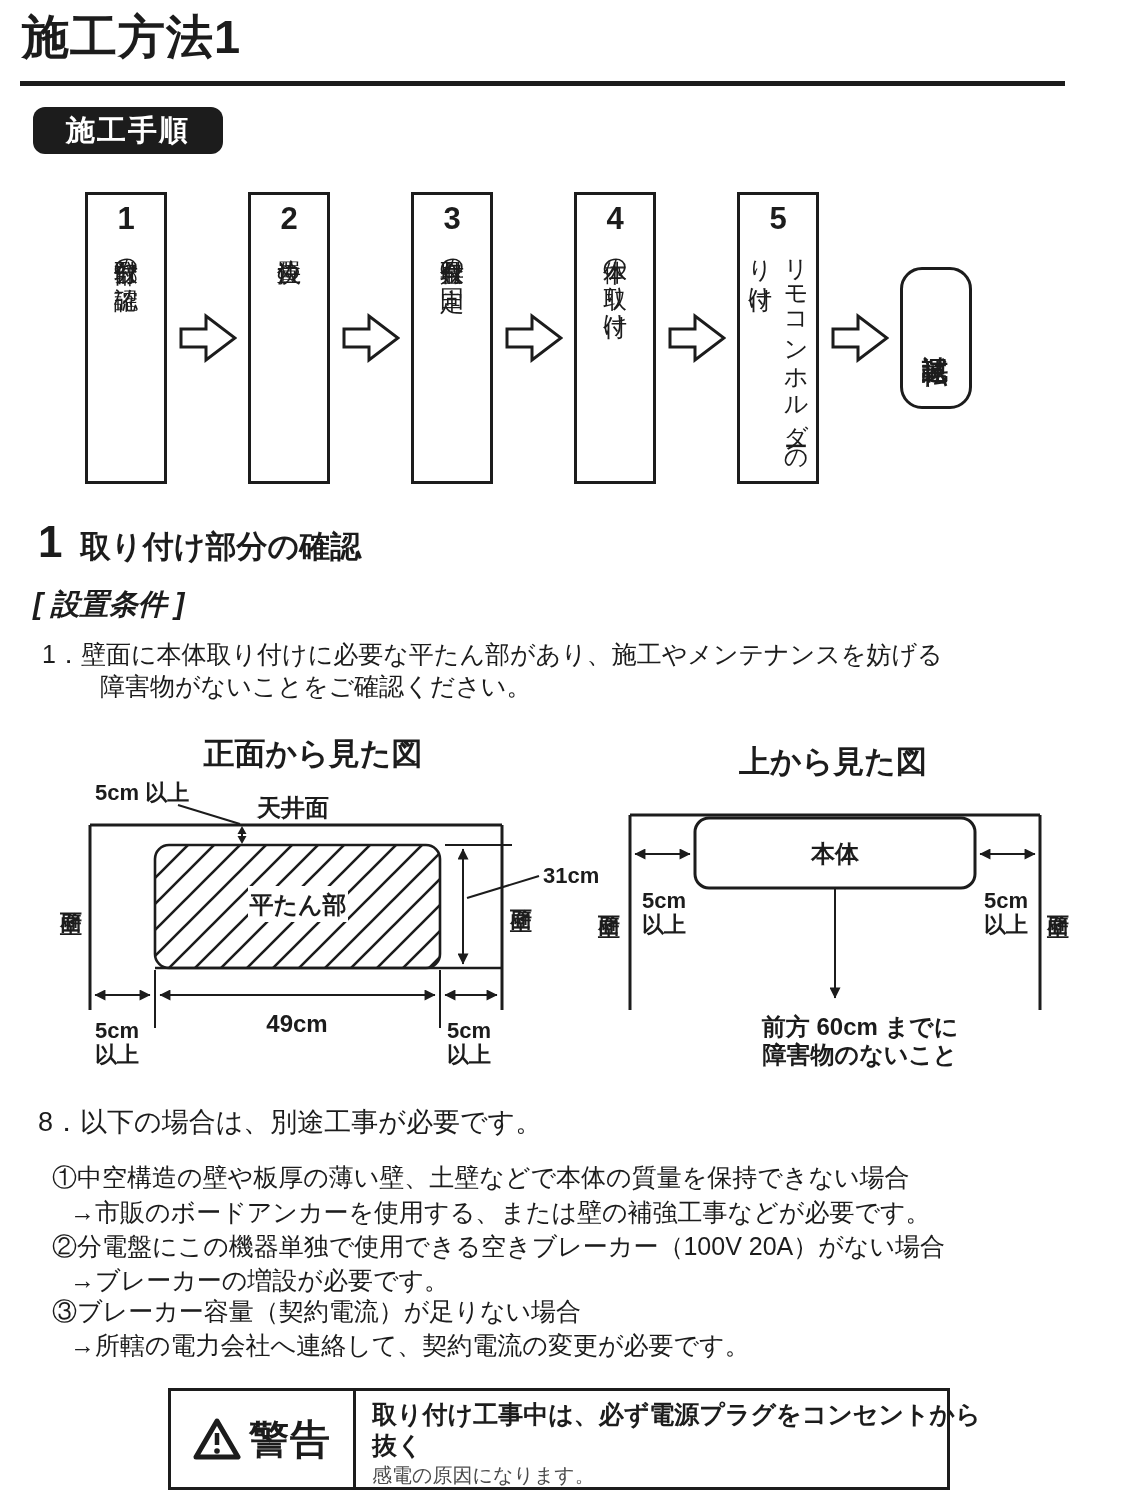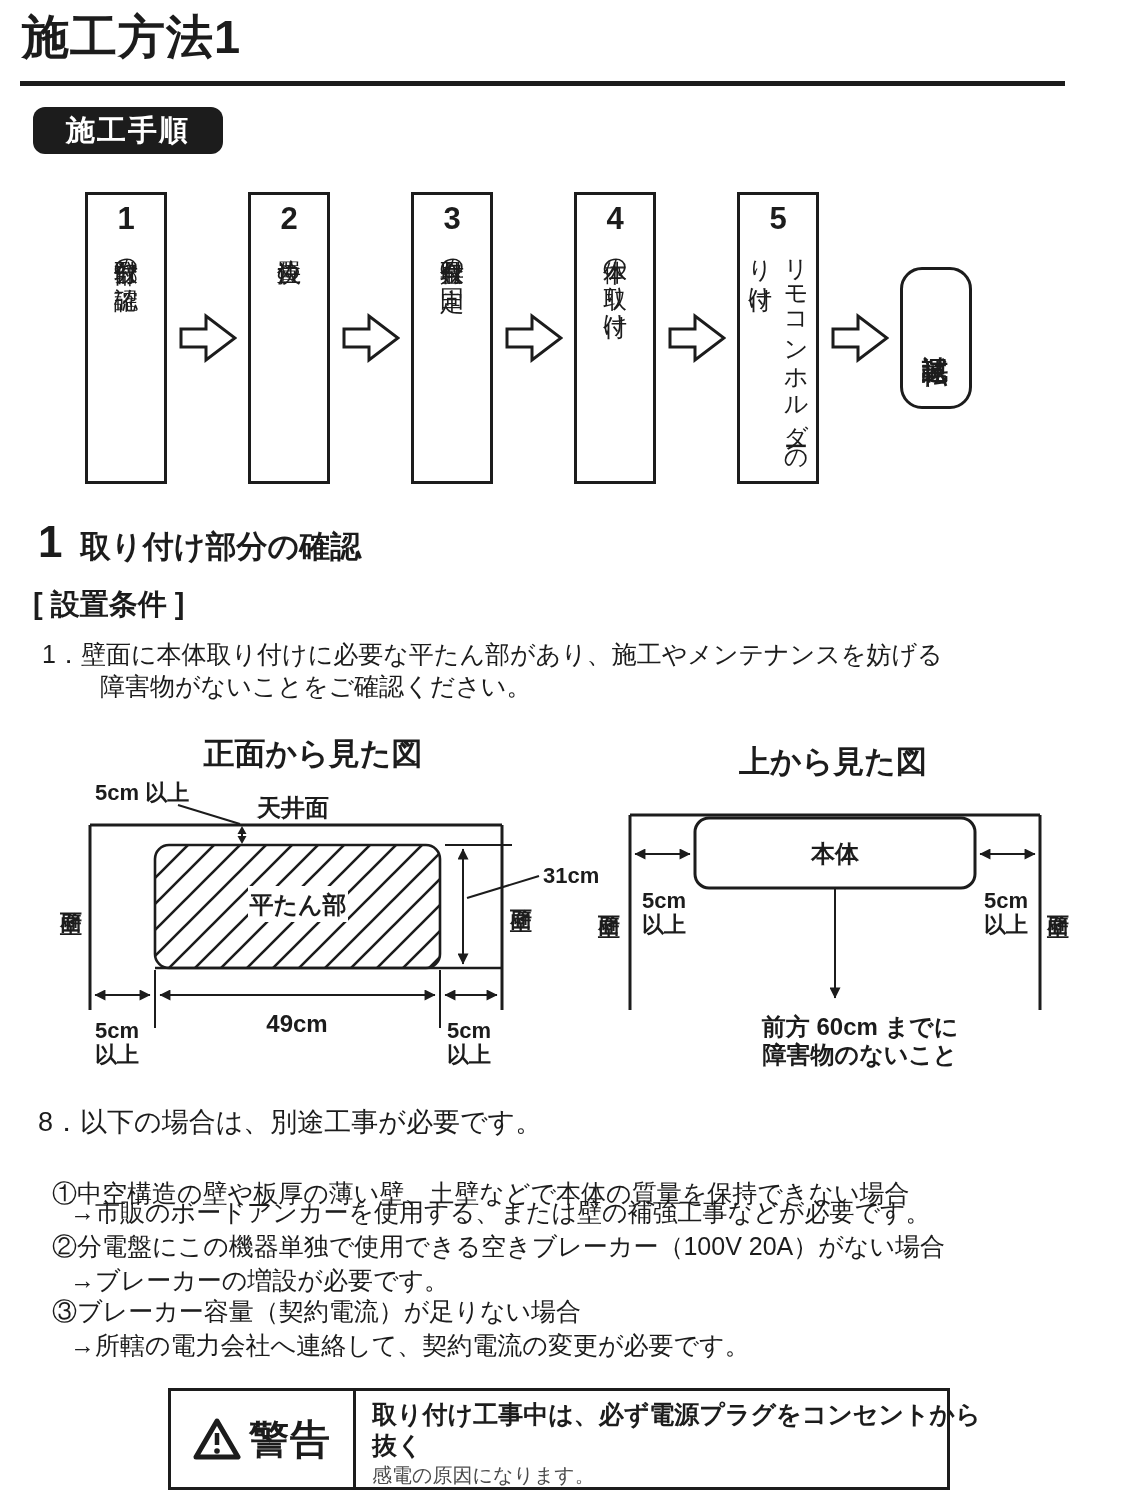--- a/index.html
+++ b/index.html
@@ -29,21 +29,21 @@
   }
   .fc-gap{width:81px;display:flex;align-items:center;justify-content:center;flex:0 0 auto;}
   .fc-final{
     width:72px;height:142px;border:3px solid #1c1c1c;border-radius:22px;box-sizing:border-box;
     align-self:center;display:flex;align-items:center;justify-content:center;background:#fff;flex:0 0 auto;
   }
   .fc-final-label{writing-mode:vertical-rl;text-orientation:mixed;font-size:26px;font-weight:600;letter-spacing:3px;}
   
   .sec-num{font-size:44px;font-weight:800;line-height:44px;}
   .sec-title{font-size:31px;font-weight:700;line-height:40px;}
-  .cond-label{font-size:29px;font-weight:700;}
+  .cond-label{font-size:29px;font-weight:700;font-style:italic;}
   .body-line{font-size:25px;line-height:32px;white-space:nowrap;text-align:right;}
   .diagram-title{font-size:31px;font-weight:700;text-align:center;width:330px;}
   .vwall{
     writing-mode:vertical-rl;text-orientation:mixed;font-size:22px;font-weight:600;
     letter-spacing:2px;line-height:24px;
   }
   svg text{font-family:"Liberation Sans",sans-serif;fill:#1c1c1c;}
   .dim{font-size:22px;font-weight:600;}
   .dim-big{font-size:24px;font-weight:600;}
   .dlabel{font-size:24px;font-weight:600;}
@@ -195,21 +195,21 @@
     <text x="416" y="142" text-anchor="middle" class="dim">以上</text>
     <line x1="245" y1="98" x2="245" y2="208" stroke="#1c1c1c" stroke-width="2" marker-end="url(#ah2)"></line>
     <text x="270" y="245" text-anchor="middle" class="dlabel">前方 60cm までに</text>
     <text x="270" y="273" text-anchor="middle" class="dlabel">障害物のないこと</text>
   </svg>
   <div class="abs vwall" style="left:597px;top:896px;">壁面</div>
   <div class="abs vwall" style="left:1046px;top:896px;">壁面</div>
 
   <div class="abs body-line" style="left:38px;top:1106px;font-size:27px;">8．以下の場合は、別途工事が必要です。</div>
 
-  <div class="abs body-line" style="left:52px;top:1161px;margin-top:16px;">①中空構造の壁や板厚の薄い壁、土壁などで本体の質量を保持できない場合</div>
+  <div class="abs body-line" style="left:52px;top:1161px;">①中空構造の壁や板厚の薄い壁、土壁などで本体の質量を保持できない場合</div>
   <div class="abs body-line" style="left:70px;top:1196px;">→市販のボードアンカーを使用する、または壁の補強工事などが必要です。</div>
   <div class="abs body-line" style="left:52px;top:1230px;">②分電盤にこの機器単独で使用できる空きブレーカー（100V 20A）がない場合</div>
   <div class="abs body-line" style="left:70px;top:1264px;">→ブレーカーの増設が必要です。</div>
   <div class="abs body-line" style="left:70px;top:1329px;">→所轄の電力会社へ連絡して、契約電流の変更が必要です。</div>
   <div class="abs body-line" style="left:52px;top:1295px;">③ブレーカー容量（契約電流）が足りない場合</div>
 
   <div class="abs warn-box" style="left:168px;top:1388px;">
     <div class="warn-left">
       <svg width="48" height="44" viewBox="0 0 48 44">
         <path d="M24 4 L45 40 H3 Z" fill="none" stroke="#1c1c1c" stroke-width="5" stroke-linejoin="round"></path>

